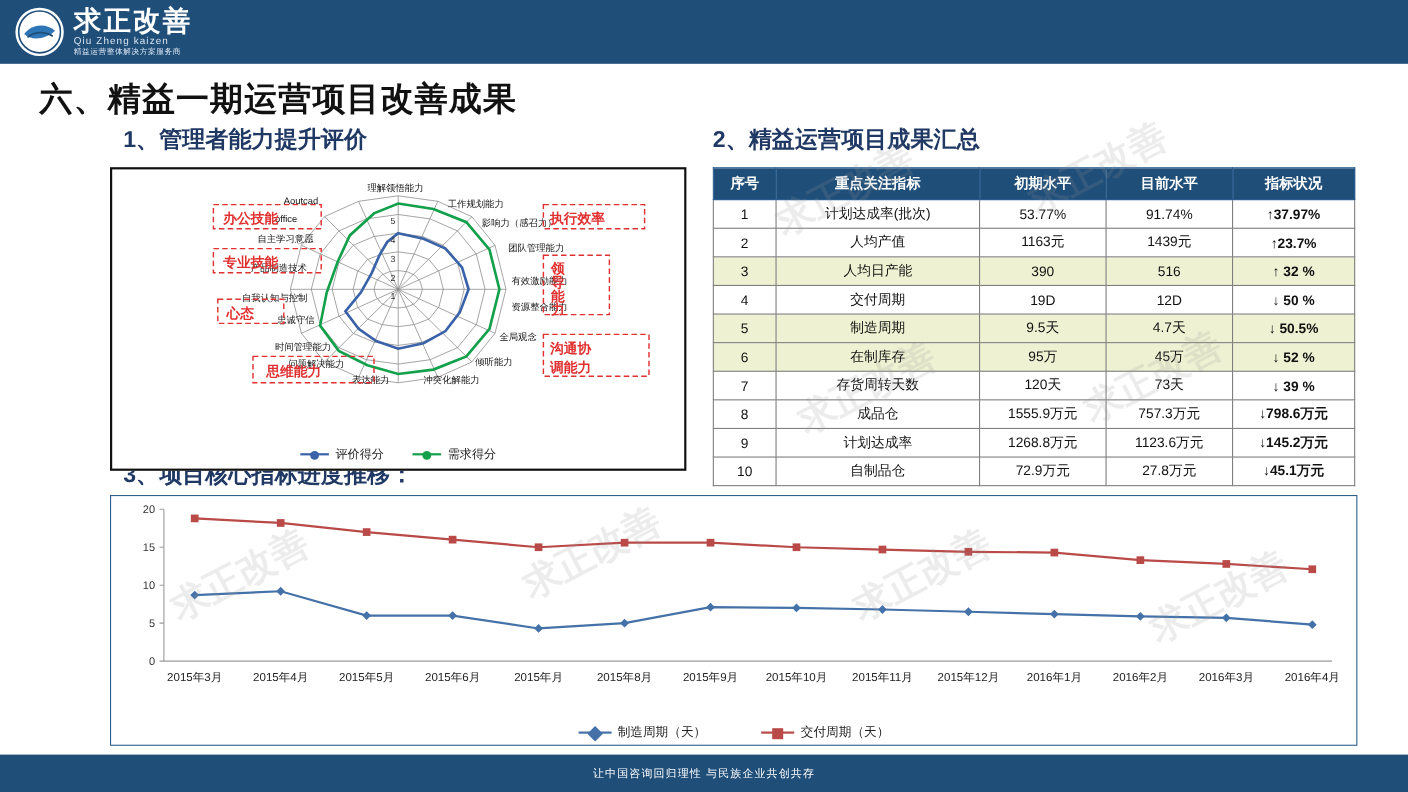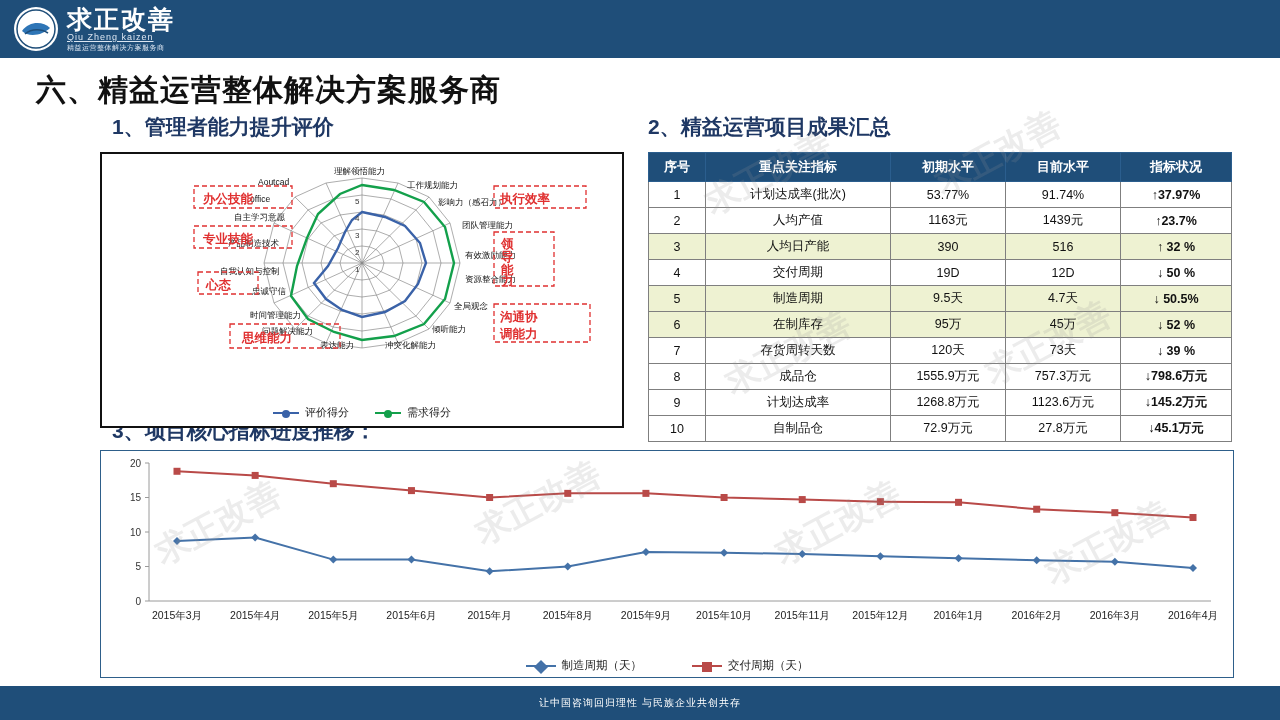--- a/index.html
+++ b/index.html
@@ -17,21 +17,21 @@
   }
   .logo-wrap{display:flex;align-items:center;padding-left:14px;}
   .logo-mark{
     width:44px;height:44px;border-radius:50%;
     background:#ffffff;display:flex;align-items:center;justify-content:center;
     margin-right:9px;position:relative;
   }
   .logo-mark svg{display:block;}
   .logo-text{display:flex;flex-direction:column;justify-content:center;}
   .logo-cn{color:#ffffff;font-size:25px;font-weight:bold;letter-spacing:2px;line-height:26px;}
-  .logo-py{color:#dbe5f1;font-size:9px;line-height:11px;letter-spacing:1px;text-decoration:underline;}
+  .logo-py{color:#dbe5f1;font-size:9px;line-height:11px;letter-spacing:1px;}
   .logo-sub{color:#dbe5f1;font-size:7px;line-height:9px;letter-spacing:0.5px;}
   
   .bottombar{
     position:absolute;left:0;bottom:0;width:1280px;height:34px;
     background:#1f4e79;color:#fff;
     display:flex;align-items:center;justify-content:center;
     font-size:10px;letter-spacing:1px;
   }
   
   .main-title{
@@ -122,21 +122,21 @@
       </svg>
     </div>
     <div class="logo-text">
       <div class="logo-cn">求正改善</div>
       <div class="logo-py">Qiu Zheng kaizen</div>
       <div class="logo-sub">精益运营整体解决方案服务商</div>
     </div>
   </div>
 </div>
 
-<div class="main-title">六、精益运营整体解决方案服务商</div>
+<div class="main-title">六、精益一期运营项目改善成果</div>
 <div class="sec-title" id="sec1">1、管理者能力提升评价</div>
 <div class="sec-title" id="sec2">2、精益运营项目成果汇总</div>
 <div class="sec-title" id="sec3">3、项目核心指标进度推移：</div>
 
 <div class="radar-panel">
   <svg class="radar-svg" width="520" height="250" viewBox="0 0 520 250">
     <g stroke="#8a8a8a" stroke-width="0.7" fill="none">
 
       <polygon points="260,92 268,93 275,96 280,102 282,109 280,116 275,122 268,125 260,126 252,125 245,122 240,116 238,109 240,102 245,96 252,93"></polygon>
       <polygon points="260,75 275,77 288,82 297,93 301,109 297,125 288,136 275,141 260,143 245,141 232,136 223,125 219,109 223,93 232,82 245,77"></polygon>

